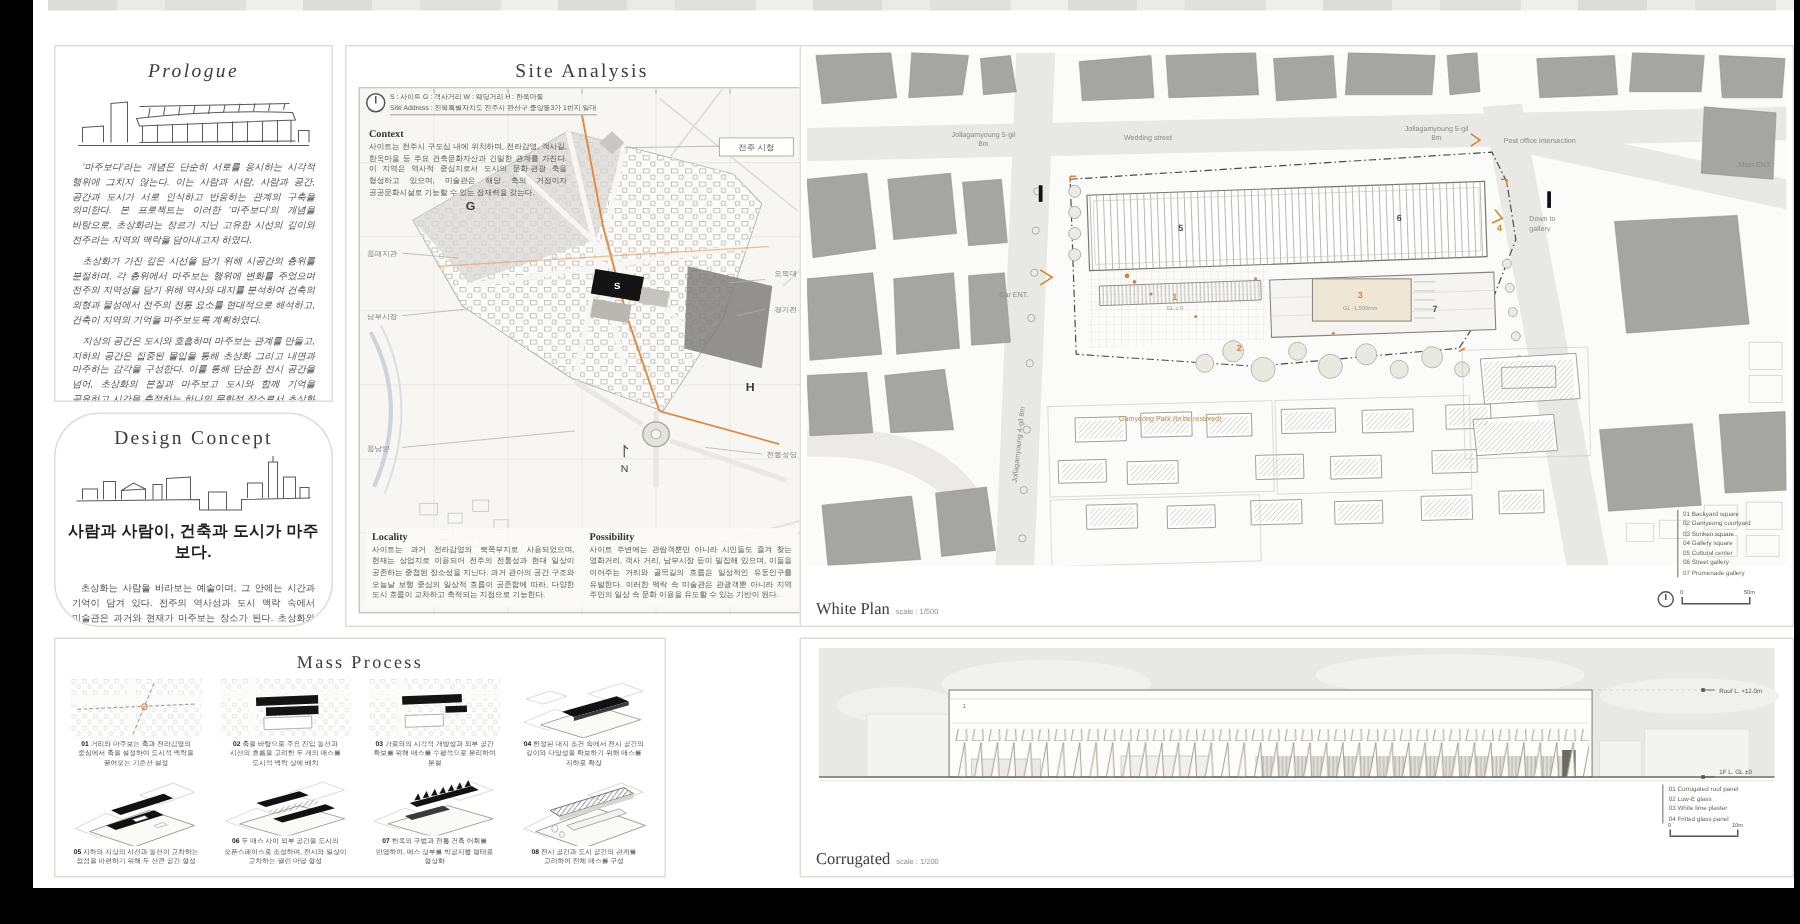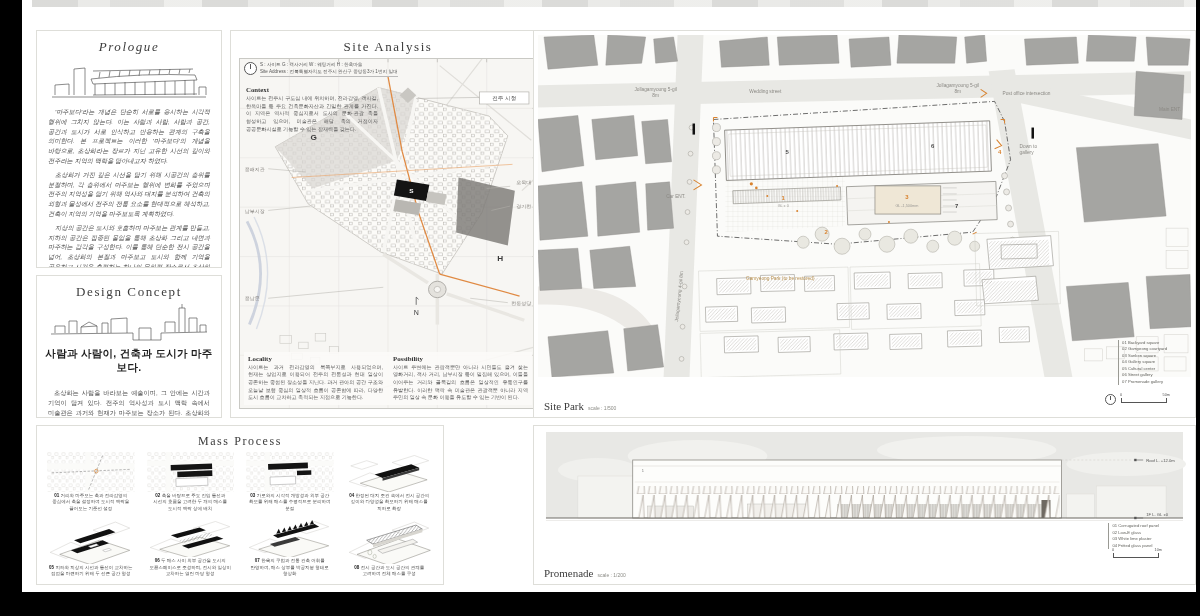--- a/index.html
+++ b/index.html
@@ -3,21 +3,21 @@
 <meta charset="utf-8">
 <style>
   html,body{margin:0;padding:0;}
   body{width:1200px;height:616px;background:#000;position:relative;overflow:hidden;
        font-family:"Liberation Sans",sans-serif;color:#444;}
   .poster{position:absolute;left:22px;top:0;width:1174px;height:592px;background:#fff;}
   .topband{position:absolute;left:10px;top:0;right:0;height:7px;opacity:.75;
        background:repeating-linear-gradient(90deg,#cfcfcc 0 46px,#e3e3e0 46px 78px,#d6d6d3 78px 132px,#e9e9e6 132px 170px);}
   .card{position:absolute;background:#fff;border:1px solid #deded9;box-sizing:border-box;overflow:hidden;}
   #prologue{left:14px;top:30px;width:186px;height:238px;font-style:italic;}
-  #concept{left:14px;top:275px;width:186px;height:143px;}
+  #concept{left:14px;top:275px;width:186px;height:143px;border-radius:30px;}
   #siteanalysis{left:208px;top:30px;width:316px;height:388px;}
   #siteplan{left:511px;top:30px;width:663px;height:388px;}
   #massprocess{left:14px;top:425px;width:408px;height:160px;}
   #elevationcard{left:511px;top:425px;width:663px;height:160px;}
   .panel-title{font-family:"Liberation Serif",serif;font-size:13px;letter-spacing:1.6px;
        color:#3c3c3c;text-align:center;margin:8px 0 2px 0;}
   .sketch{display:block;margin:2px auto 0 auto;}
   .body-text{padding:0 11px;}
   .body-text p{font-size:6.2px;line-height:1.58;color:#4a4a4a;text-align:justify;margin:4px 0;text-indent:7px;word-break:keep-all;}
   .headline{font-size:10.5px;font-weight:bold;color:#1f1f1f;text-align:center;letter-spacing:.3px;margin:5px 6px 13px 6px;}
@@ -459,21 +459,21 @@
       <div>07  Promenade gallery</div>
     </div>
     <div class="northscale">
       <div class="ncircle"></div>
       <div class="sbar">
         <span class="s0">0</span>
         <span class="s1">50m</span>
       </div>
     </div>
     <div class="drawing-caption">
-      <span>Site Park</span><span class="scale">scale : 1/500</span>
+      <span>White Plan</span><span class="scale">scale : 1/500</span>
     </div>
   </div>
 
   <div class="card" id="massprocess">
     <div class="panel-title" style="font-size:12px;">Mass Process</div>
     <div class="mp-grid">
 
       <div class="mp-item">
         <div class="mp-fig">
           <svg viewBox="0 0 110 46" preserveAspectRatio="none">
@@ -658,16 +658,16 @@
       <div>03  White lime plaster</div>
       <div>04  Fritted glass panel</div>
     </div>
     <div class="scalebar-only">
       <div class="sbar">
         <span class="s0">0</span>
         <span class="s1">10m</span>
       </div>
     </div>
     <div class="drawing-caption">
-      <span>Promenade</span><span class="scale">scale : 1/200</span>
+      <span>Corrugated</span><span class="scale">scale : 1/200</span>
     </div>
   </div>
 </div>
 
 </body></html>

